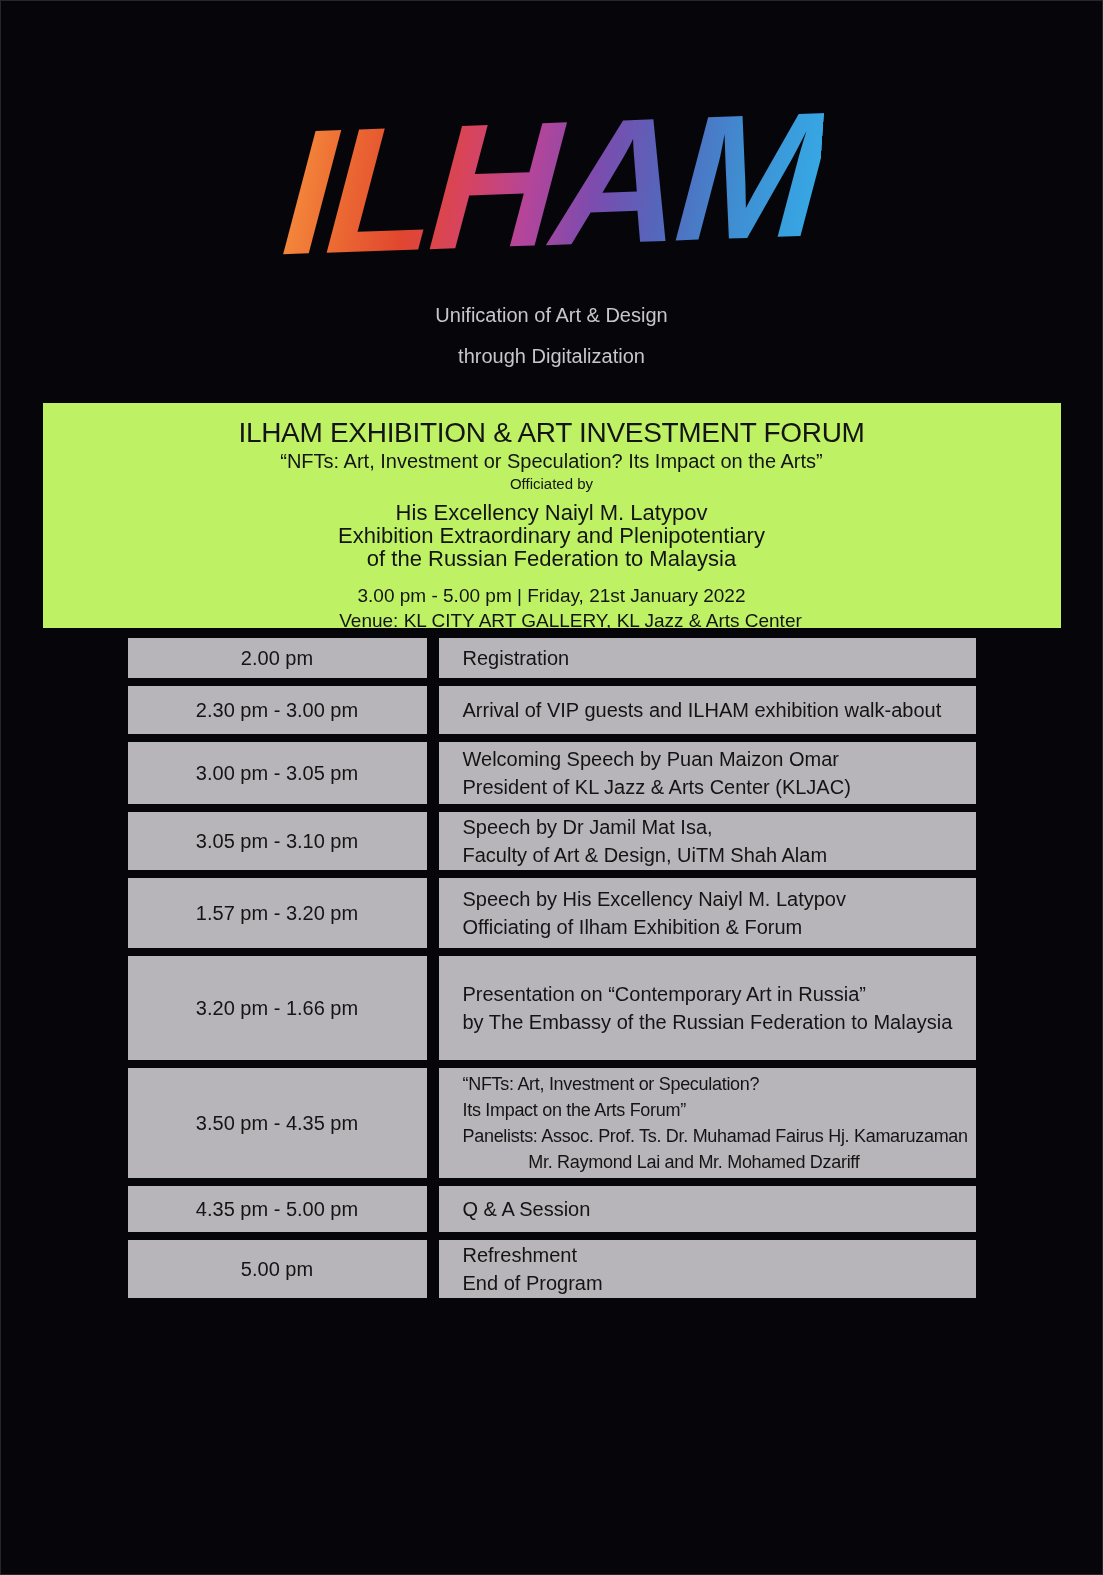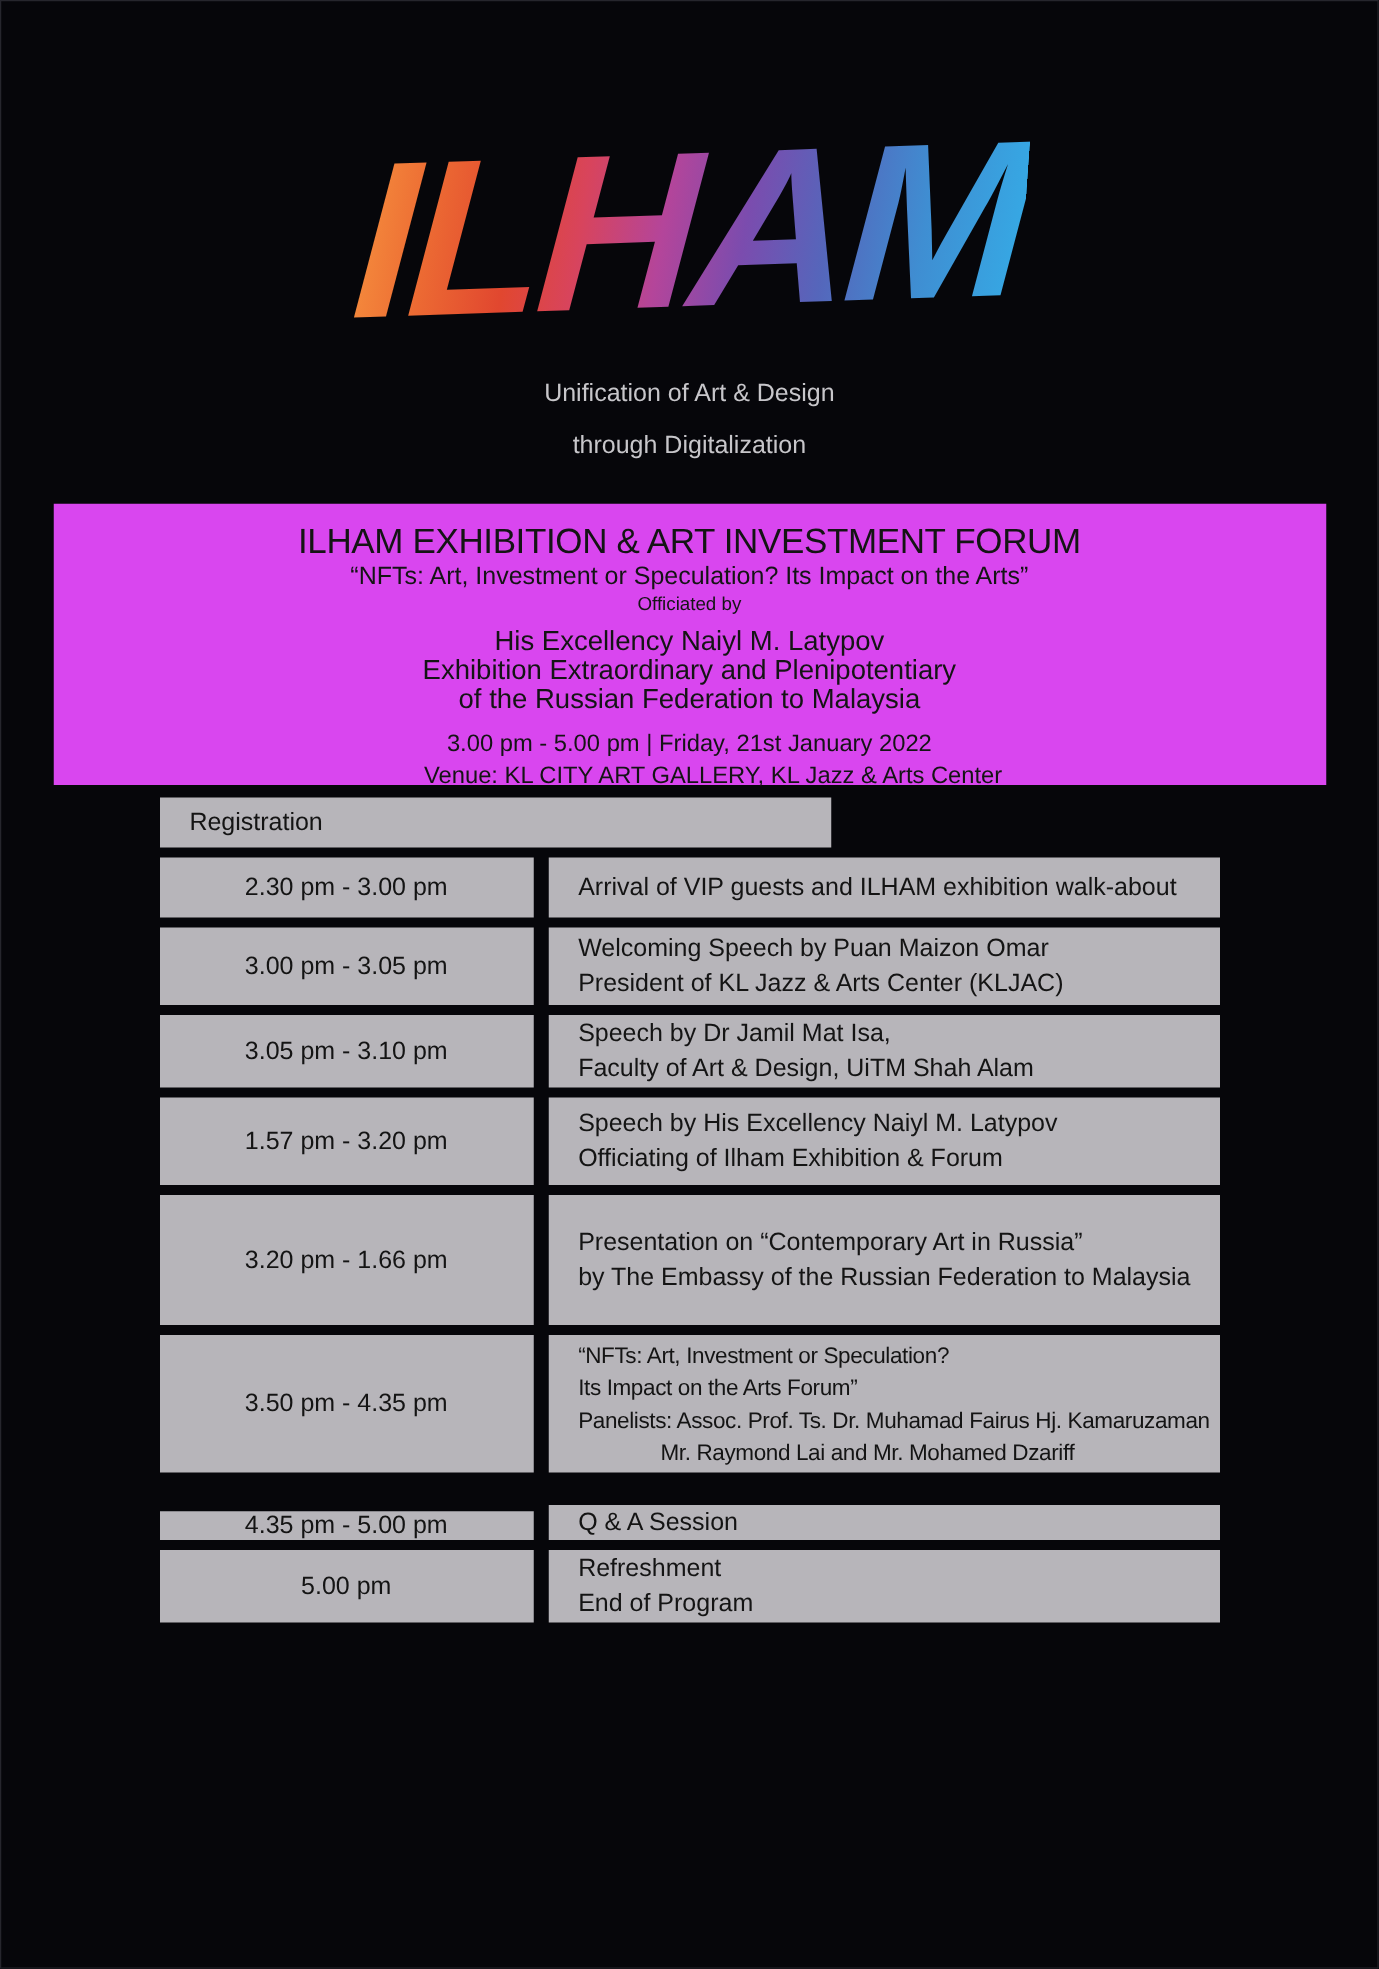--- a/index.html
+++ b/index.html
@@ -39,21 +39,21 @@
     font-size: 20px;
     line-height: 41px;
     font-weight: 400;
   }
 
   
   .header-box {
     width: 1018px;
     height: 225px;
     margin: 26px auto 0 auto;
-    background: #d946ef;
+    background: #bef264;
     color: #141414;
     text-align: center;
     padding-top: 13px;
   }
   .hb-title   { font-size: 28px; line-height: 33px; letter-spacing: -0.3px; }
   .hb-quote   { font-size: 20px; line-height: 25px; }
   .hb-officiated { font-size: 15px; line-height: 20px; margin-bottom: 7px; }
   .hb-guest   { font-size: 22px; line-height: 23px; }
   .hb-datetime{ font-size: 19px; line-height: 25px; margin-top: 13px; }
   .hb-venue   { font-size: 19px; line-height: 25px; padding-left: 38px; }
@@ -87,21 +87,21 @@
   }
   .desc-line { white-space: nowrap; }
 
   .row:nth-of-type(1) { height: 40px; }
   .row:nth-of-type(2) { height: 48px; }
   .row:nth-of-type(3) { height: 62px; }
   .row:nth-of-type(4) { height: 58px; }
   .row:nth-of-type(5) { height: 70px; }
   .row:nth-of-type(6) { height: 104px; margin-top: 3px; }
   .row:nth-of-type(7) { height: 110px; margin-top: 2px; }
-  .row:nth-of-type(8) { height: 46px; align-items: flex-end; }
+  .row:nth-of-type(8) { height: 46px; }
   .row:nth-of-type(9) { height: 58px; }
   .row:nth-of-type(7) .desc-line { font-size: 18px; letter-spacing: -0.3px; line-height: 26px; }
 </style>
 </head>
 <body>
 
 <div class="page">
 
   <div class="logo-block">
     <div class="logo-text">ILHAM</div>
@@ -117,20 +117,21 @@
     <div class="hb-officiated">Officiated by</div>
     <div class="hb-guest">His Excellency Naiyl M. Latypov</div>
     <div class="hb-guest">Exhibition Extraordinary and Plenipotentiary</div>
     <div class="hb-guest">of the Russian Federation to Malaysia</div>
     <div class="hb-datetime">3.00 pm - 5.00 pm | Friday, 21st January 2022</div>
     <div class="hb-venue">Venue: KL CITY ART GALLERY, KL Jazz &amp; Arts Center</div>
   </div>
 
   <div class="schedule">
       <div class="row">
+        <div class="time-cell">2.00 pm</div>
         <div class="desc-cell">
           <div class="desc-line">Registration</div>
         </div>
       </div>
       <div class="row">
         <div class="time-cell">2.30 pm - 3.00 pm</div>
         <div class="desc-cell">
           <div class="desc-line">Arrival of VIP guests and ILHAM exhibition walk-about</div>
         </div>
       </div>

